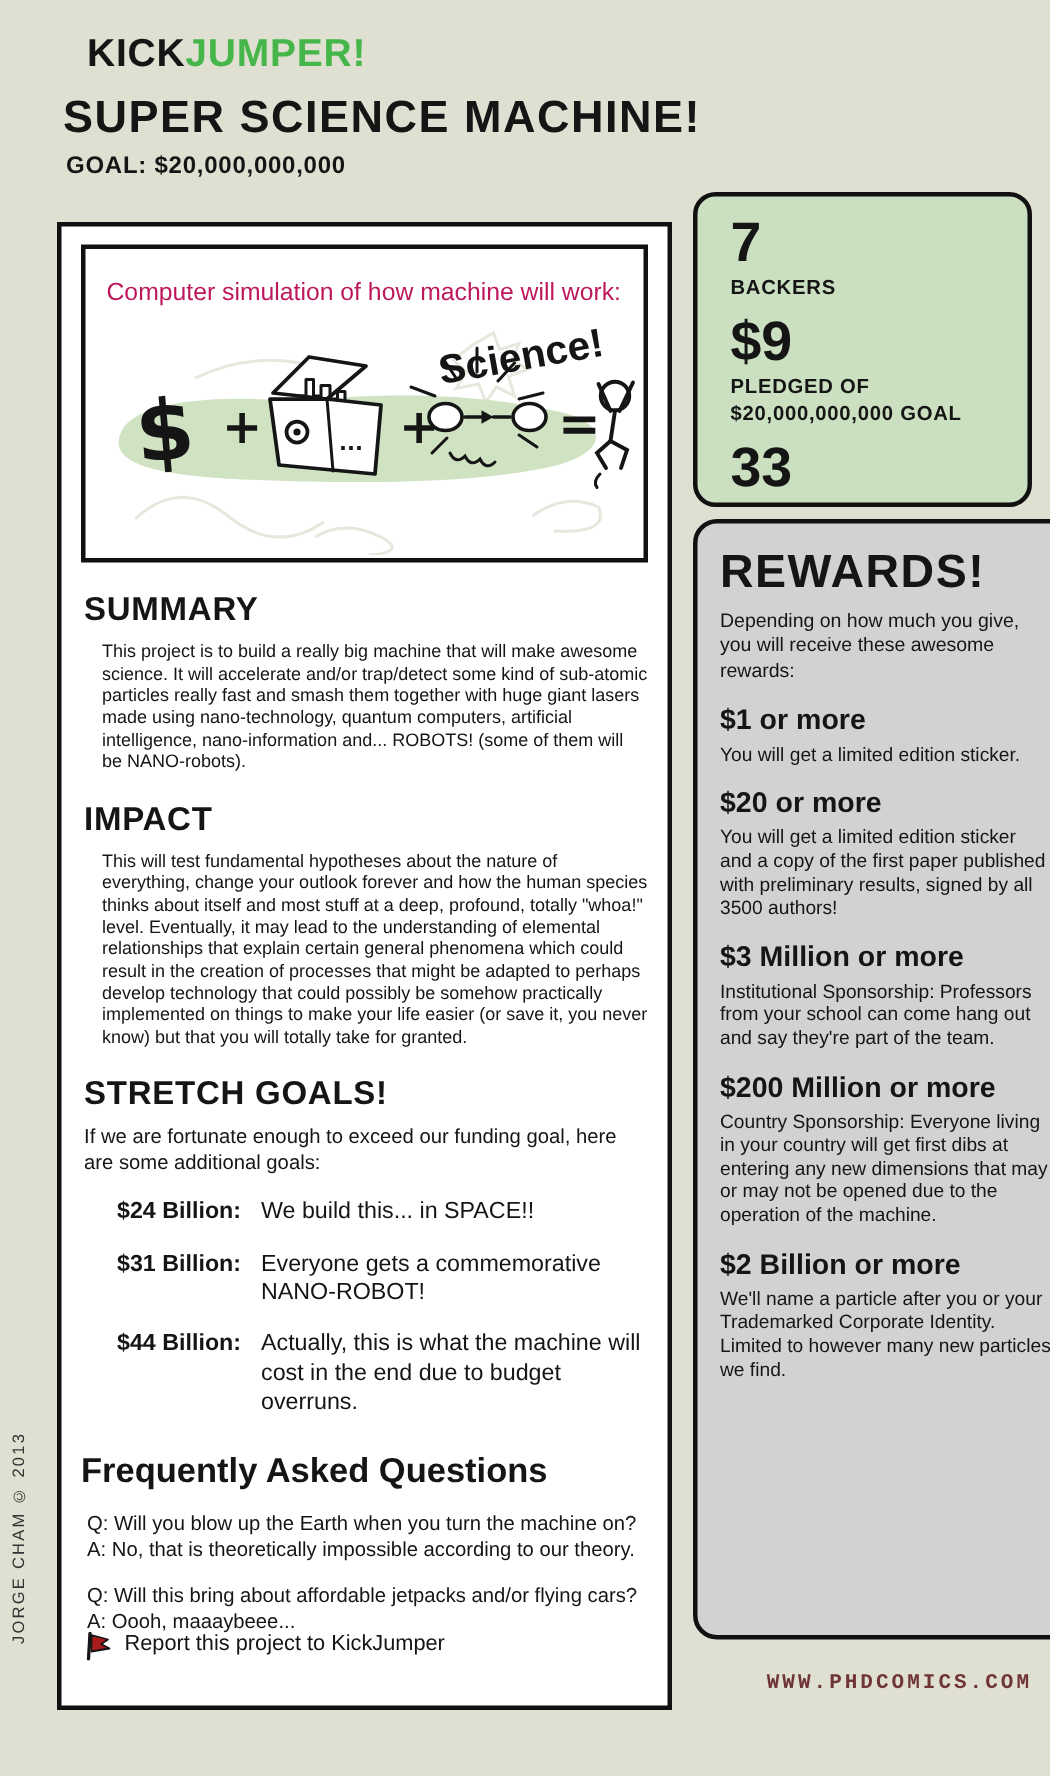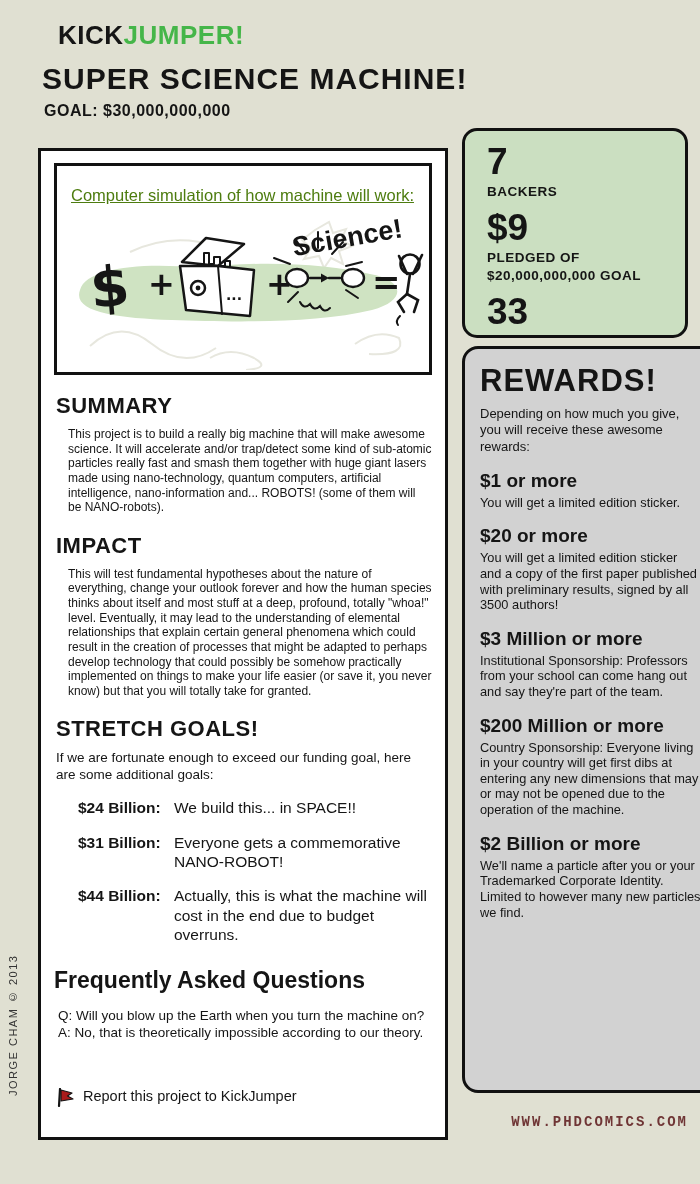--- a/index.html
+++ b/index.html
@@ -21,21 +21,21 @@
 
   
   .main-box {
     position:absolute; left:38px; top:148px; width:410px; height:992px;
     background:#ffffff; border:3px solid #111; padding:0 13px; overflow:hidden;
   }
   .panel {
     margin-top:12px; border:3px solid #111; background:#fff;
     height:212px; position:relative; overflow:hidden;
   }
-  .panel-caption { font-size:16.5px; margin:20px 0 0 14px; color:#4d7c0f;text-decoration:underline; }
+  .panel-caption { font-size:16.5px; margin:20px 0 0 14px; color:#be185d; }
   .drawing { position:absolute; left:3px; top:52px; }
 
   .sec-h { font-size:22px; font-weight:800; letter-spacing:0.5px; margin:18px 0 8px 2px; }
   .sec-body { font-size:12px; line-height:1.22; margin-left:14px; }
 
   .stretch-intro { font-size:13.5px; line-height:1.22; margin-left:2px; }
   .goal-row { display:flex; margin:15px 0 0 24px; font-size:15.5px; line-height:1.25; }
   .goal-amount { width:96px; flex:none; font-weight:600; }
   .goal-text { flex:1; }
 
@@ -78,21 +78,21 @@
 
   svg text { font-family:"DejaVu Sans", sans-serif; }
 </style>
 </head>
 <body>
 
 <div class="logo">
   <span class="black">KICK</span><span class="green">JUMPER!</span>
 </div>
 <div class="title">SUPER SCIENCE MACHINE!</div>
-<div class="goal-line">GOAL: $30,000,000,000</div>
+<div class="goal-line">GOAL: $20,000,000,000</div>
 
 <div class="credit">JORGE CHAM © 2013</div>
 
 <div class="main-box">
 
   <div class="panel">
     <div class="panel-caption">Computer simulation of how machine will work:</div>
     <svg class="drawing" width="372" height="152" viewBox="0 0 372 152">
 
       <g stroke="#e7e7de" stroke-width="2" fill="none">
@@ -175,20 +175,24 @@
   <div class="goal-row">
     <div class="goal-amount">$44 Billion:</div>
     <div class="goal-text">Actually, this is what the machine will cost in the end due to budget overruns.</div>
   </div>
 
   <div class="faq-h">Frequently Asked Questions</div>
   <div class="faq-item">
     <div>Q: Will you blow up the Earth when you turn the machine on?</div>
     <div>A: No, that is theoretically impossible according to our theory.</div>
   </div>
+  <div class="faq-item">
+    <div>Q: Will this bring about affordable jetpacks and/or flying cars?</div>
+    <div>A: Oooh, maaaybeee...</div>
+  </div>
 
   <div class="report-row">
     <svg width="17" height="19" viewBox="0 0 17 19">
       <line x1="3" y1="1" x2="2" y2="18" stroke="#151515" stroke-width="2.2" stroke-linecap="round"></line>
       <path d="M4,2 L15,5 L10.5,8 L16,11 L4,13 Z" fill="#aa1c1c" stroke="#151515" stroke-width="1.2" stroke-linejoin="round"></path>
     </svg>
     <span>Report this project to KickJumper</span>
   </div>
 </div>
 

